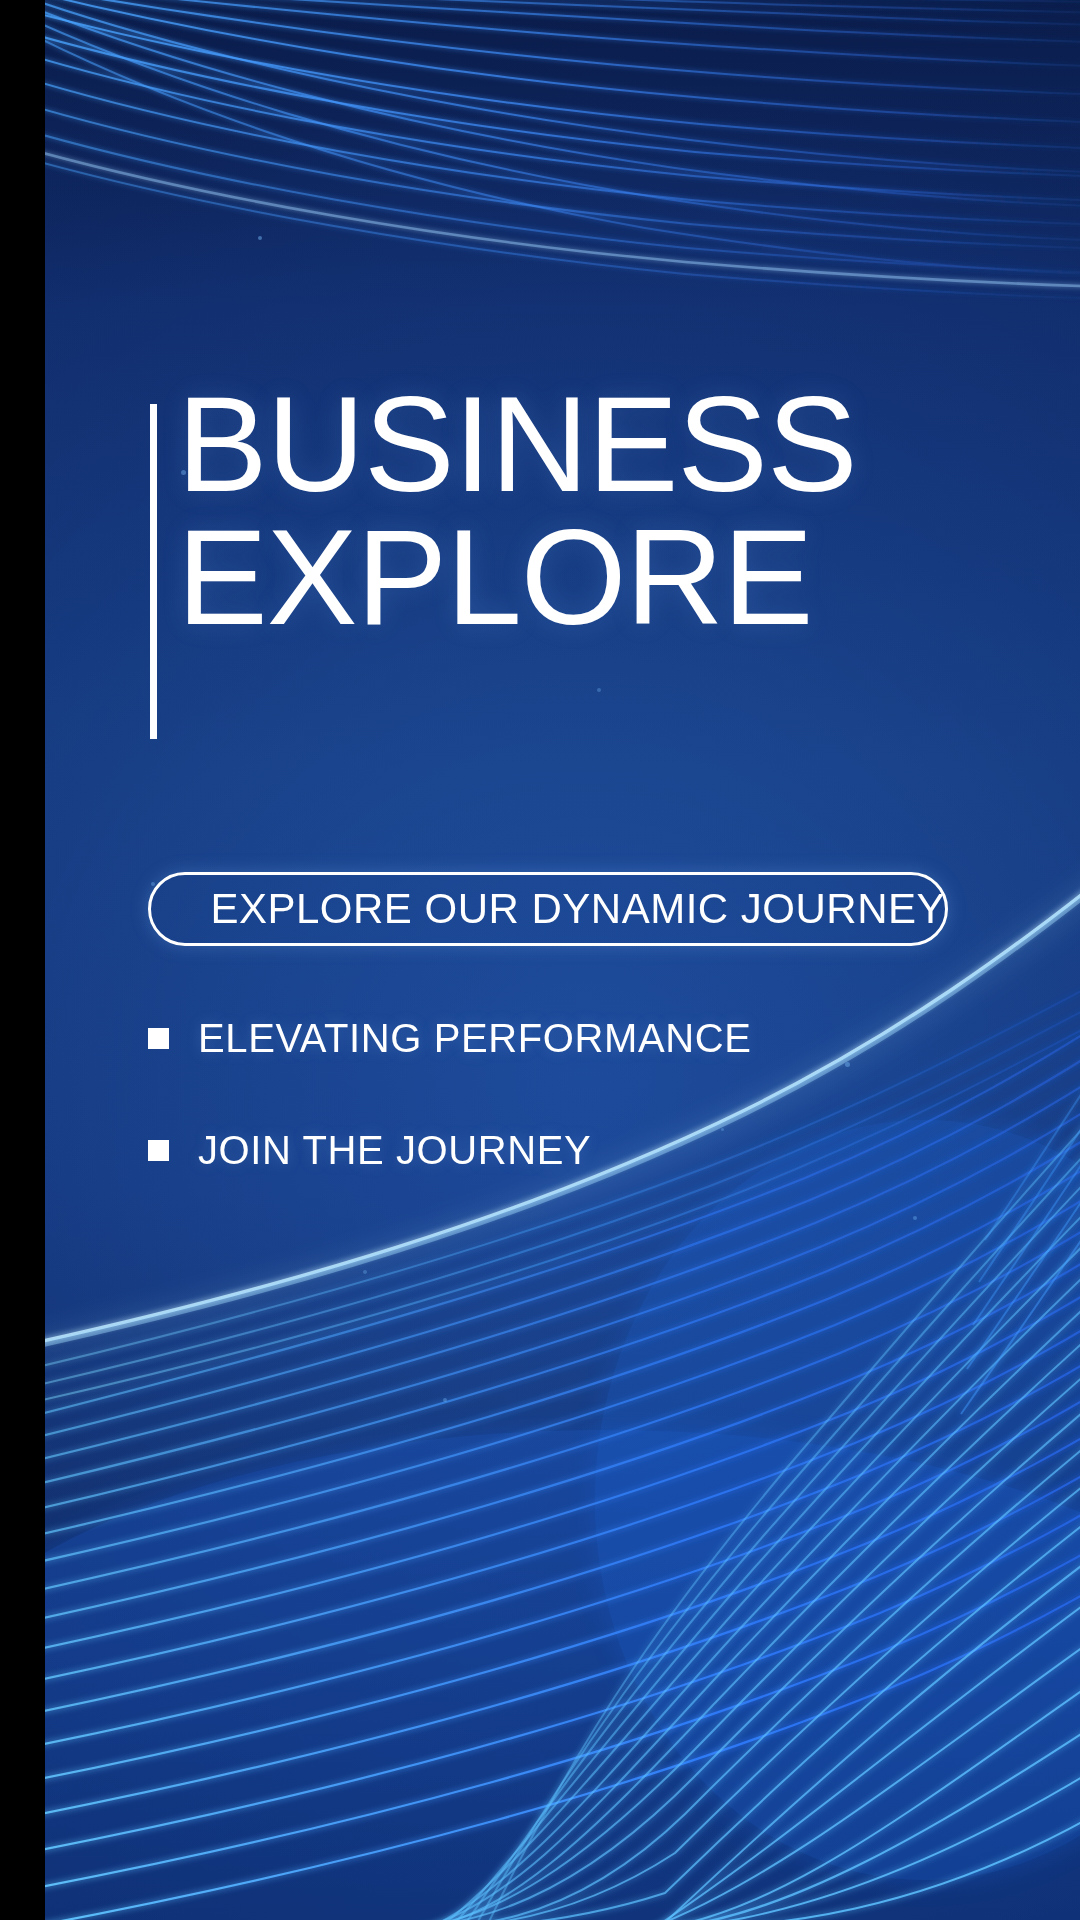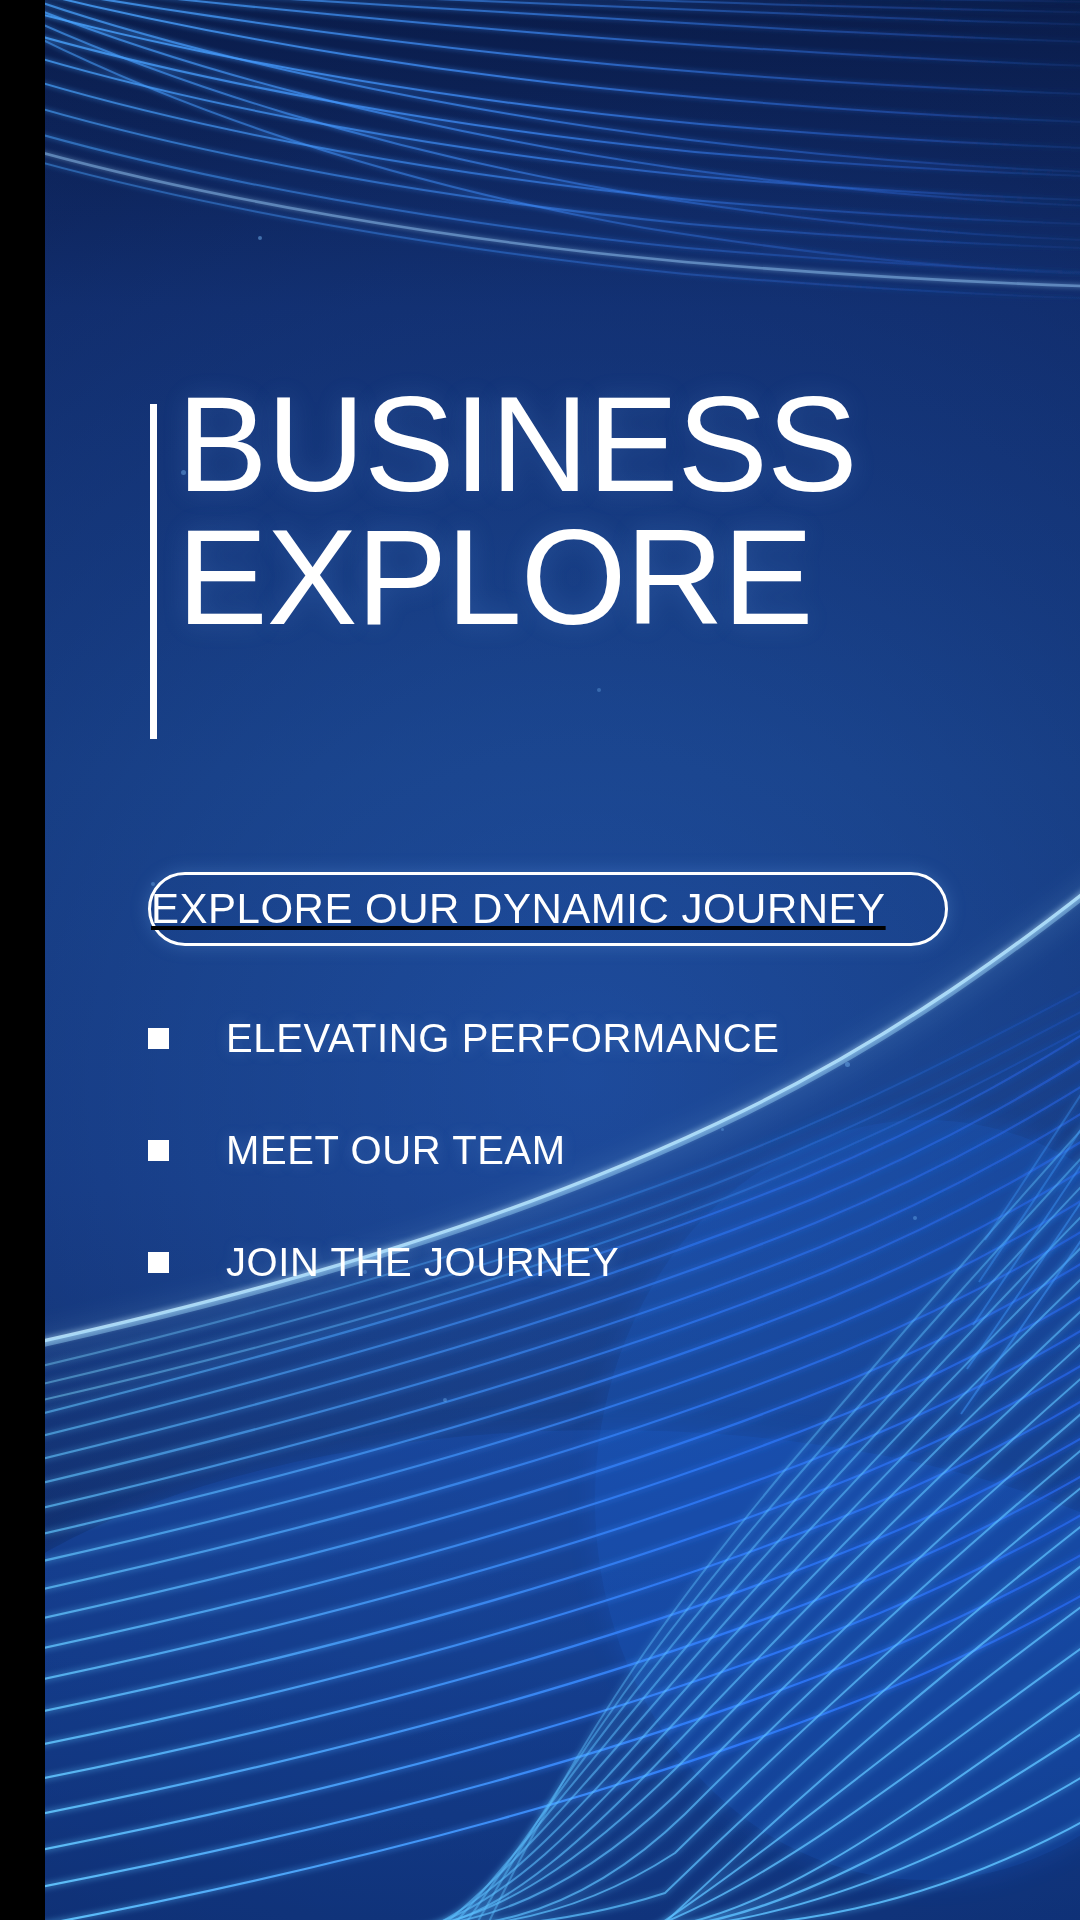--- a/index.html
+++ b/index.html
@@ -71,44 +71,42 @@
   .cta-pill {
     position: absolute;
     left: 103px;
     top: 872px;
     width: 800px;
     height: 74px;
     border: 3px solid #ffffff;
     border-radius: 40px;
     display: flex;
     align-items: center;
-    justify-content: flex-start;
+    justify-content: flex-end;
     box-sizing: border-box;
     box-shadow: 0 0 18px rgba(130,190,255,0.25);
-    text-decoration: underline;
   }
   .cta-pill-label {
     color: #ffffff;
     font-size: 42px;
     letter-spacing: 0.5px;
     white-space: nowrap;
   }
 
   .bullets {
     position: absolute;
     left: 103px;
     top: 1000px;
     width: 820px;
   }
   .bullet-row {
     display: flex;
     align-items: center;
     height: 76px;
     margin-bottom: 36px;
-    gap: 28px;
   }
   .bullet-square {
     width: 21px;
     height: 21px;
     background: #ffffff;
     flex: 0 0 auto;
     margin-right: 29px;
   }
   .bullet-label {
     color: #ffffff;
@@ -295,22 +293,18 @@
       <span class="cta-pill-label">EXPLORE OUR DYNAMIC JOURNEY</span>
     </div>
 
     <div class="bullets">
       <div class="bullet-row">
         <span class="bullet-square"></span>
         <span class="bullet-label">ELEVATING PERFORMANCE</span>
       </div>
       <div class="bullet-row">
         <span class="bullet-square"></span>
-        <span class="bullet-label">MEET OUR TEAM</span>
-      </div>
-      <div class="bullet-row">
-        <span class="bullet-square"></span>
         <span class="bullet-label">JOIN THE JOURNEY</span>
       </div>
     </div>
 
   </div>
 </div>
 
 </body></html>

